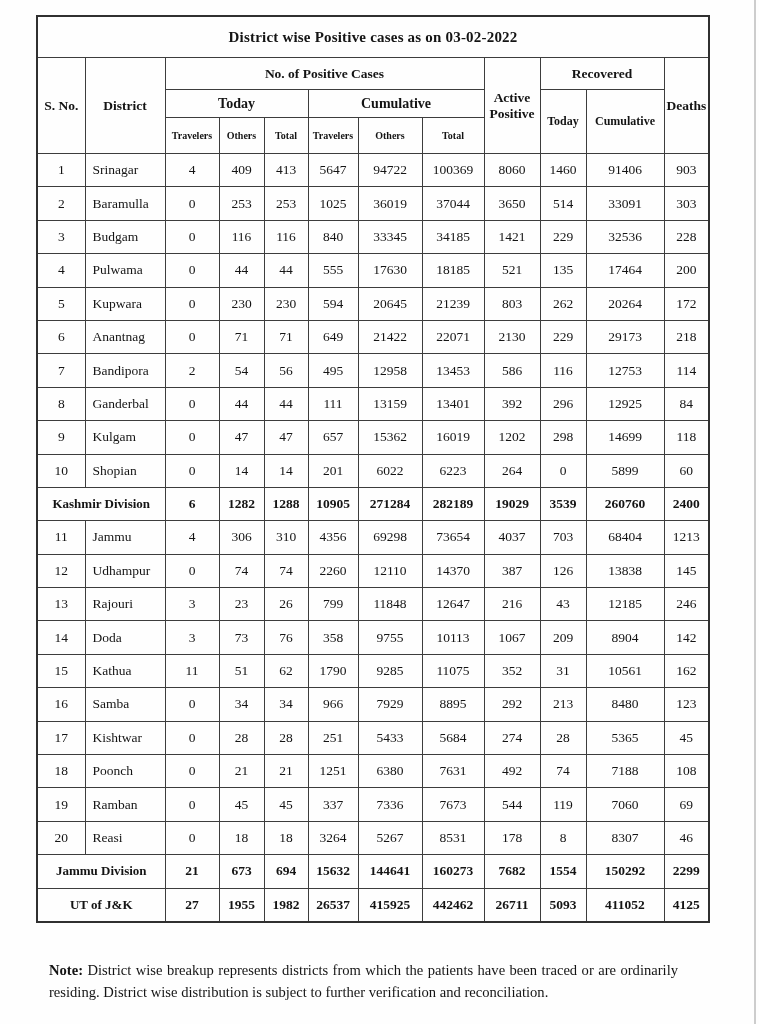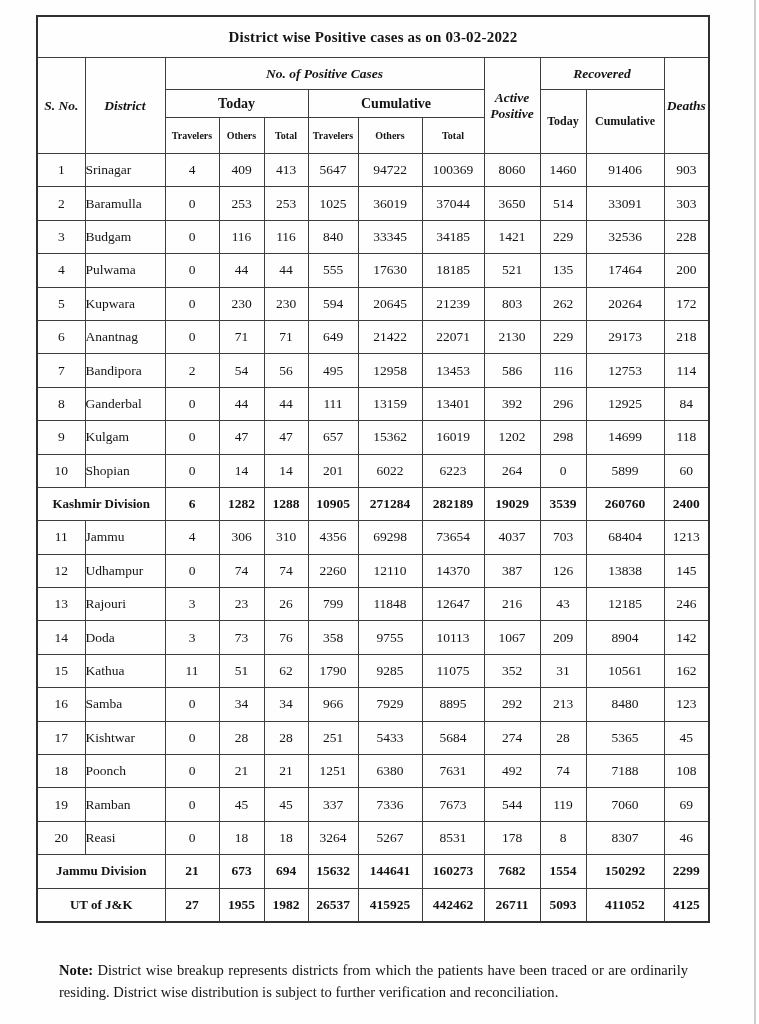--- a/index.html
+++ b/index.html
@@ -31,44 +31,44 @@
     overflow:hidden;
   }
   table{border:2px solid #303030;}
   tr.title-row th{
     height:40px;
     font-size:15px;
     font-weight:bold;
     letter-spacing:.2px;
   }
   thead th{font-weight:bold;}
-  tr.band1 th{height:31px;font-size:13.5px;font-style:italic;}
+  tr.band1 th{height:31px;font-size:13.5px;}
   tr.band2 th{height:27px;}
   th.group-mid{font-size:14px;}
   th.rowspan-head{font-size:13px;}
   th.sub-head{font-size:10px;height:35px;}
   th.rec-sub{font-size:12px;}
   tbody td{
     height:32.4px;
     font-size:13.5px;
   }
   td.district{
     text-align:left;
-    padding-left:0;
+    padding-left:7px;
   }
   tr.summary-row td{
     font-weight:bold;
   }
   td.label-cell{
     font-size:13px;
     margin-top:48px;
   }
   .note{
     position:absolute;
-    left:59px;top:960px;width:629px;
+    left:49px;top:960px;width:629px;
     font-size:14.6px;
     line-height:1.48;
     text-align:justify;
   }
   .note b{font-weight:bold;}
 </style>
 </head>
 <body>
 
 <div class="doc">

